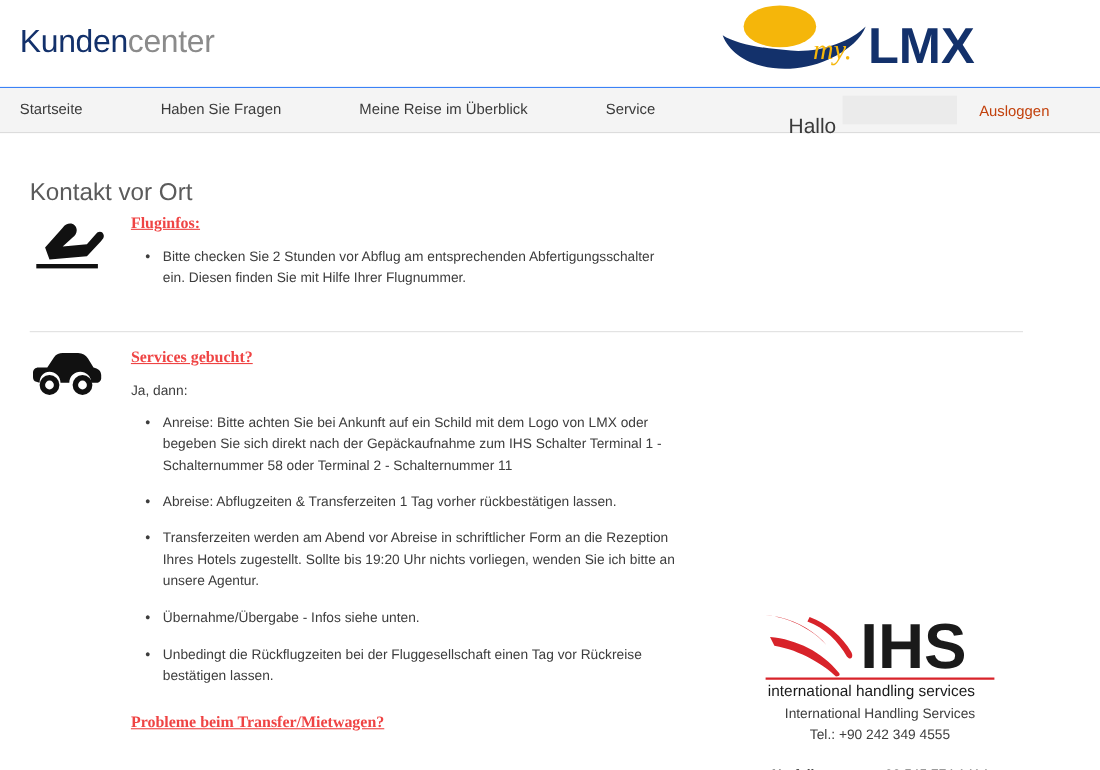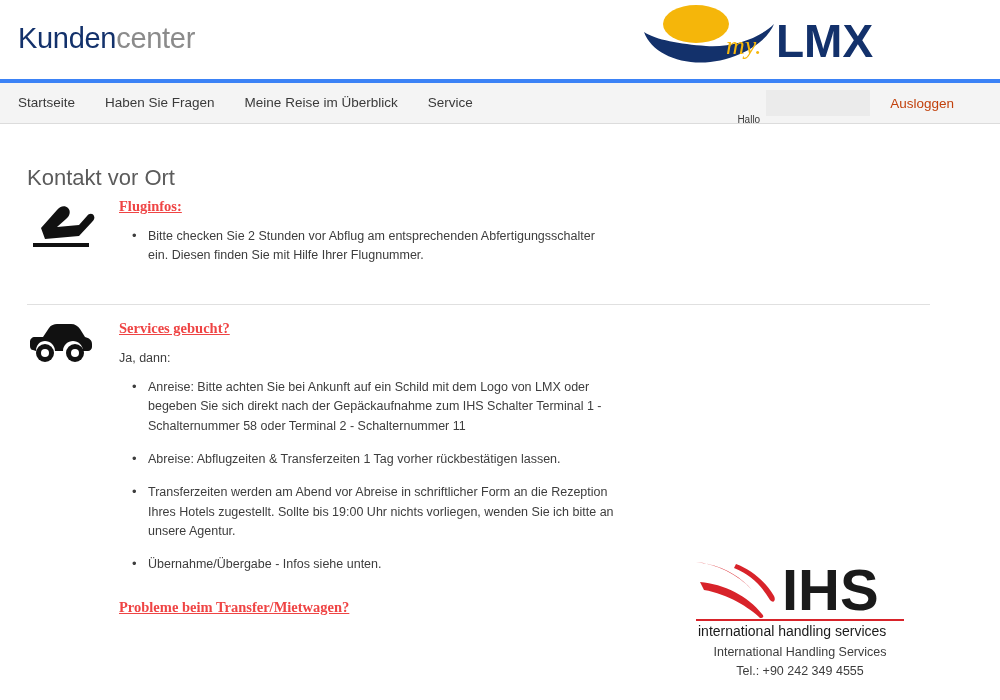--- a/index.html
+++ b/index.html
@@ -12,77 +12,78 @@
     overflow: hidden;
     background: #ffffff;
     font-family: "Liberation Sans", sans-serif;
     color: #333333;
   }
 
   
   .header {
     position: relative;
     height: 79px;
-    border-bottom: 4px solid #3b82f6;
+    border-bottom: 1px solid #3b82f6;
     background: #ffffff;
   }
   .brand {
     position: absolute;
     left: 18px;
     top: 22px;
     font-size: 29px;
     letter-spacing: -0.3px;
   }
   .brand .b1 { color: #13316b; font-weight: normal; }
   .brand .b2 { color: #8b8b8b; font-weight: normal; }
 
   .logo {
     position: absolute;
-    right: 60px;
+    right: 47px;
     top: 2px;
     width: 300px;
     height: 74px;
   }
   .logo svg { display: block; }
 
   
   .navbar {
     position: relative;
     height: 40px;
     background: #f4f4f4;
     border-bottom: 1px solid #dcdcdc;
   }
   .navitems {
     position: absolute;
     left: 18px;
     top: 0;
     height: 40px;
     display: flex;
     align-items: center;
+    gap: 41px;
   }
   .navitem {
     font-size: 13.5px;
     color: #3a3a3a;
     padding: 0 16px 0 0;
     margin-right: 14px;
     line-height: 40px;
     cursor: pointer;
     white-space: nowrap;
   }
 
   .navright {
     position: absolute;
     right: 10px;
     top: 0;
     height: 40px;
     display: flex;
     align-items: center;
   }
   .hallo {
-    font-size: 10px;
+    font-size: 19px;
     color: #3a3a3a;
     margin-right: 6px;
     margin-top: 32px;
   }
   .userbox {
     width: 100px;
     height: 24px;
     background: #ebebeb;
     border: none;
     margin-right: 20px;
@@ -261,25 +262,26 @@
         <circle cx="48" cy="33" r="9" fill="#111111"></circle>
         <circle cx="48" cy="33" r="4" fill="#ffffff"></circle>
       </svg>
     </div>
     <div class="body-cell">
       <h3 class="sub">Services gebucht?</h3>
       <p class="plain">Ja, dann:</p>
       <ul class="bullets">
         <li>Anreise: Bitte achten Sie bei Ankunft auf ein Schild mit dem Logo von LMX oder begeben Sie sich direkt nach der Gepäckaufnahme zum IHS Schalter Terminal 1 - Schalternummer 58 oder Terminal 2 - Schalternummer 11</li>
         <li>Abreise: Abflugzeiten &amp; Transferzeiten 1 Tag vorher rückbestätigen lassen.</li>
-        <li>Transferzeiten werden am Abend vor Abreise in schriftlicher Form an die Rezeption Ihres Hotels zugestellt. Sollte bis 19:00 Uhr nichts vorliegen, wenden Sie ich bitte an unsere Agentur.</li>
+        <li>Transferzeiten werden am Abend vor Abreise in schriftlicher Form an die Rezeption Ihres Hotels zugestellt. Sollte bis 19:20 Uhr nichts vorliegen, wenden Sie ich bitte an unsere Agentur.</li>
       </ul>
 
       <ul class="bullets">
         <li>Übernahme/Übergabe - Infos siehe unten.</li>
+        <li>Unbedingt die Rückflugzeiten bei der Fluggesellschaft einen Tag vor Rückreise bestätigen lassen.</li>
       </ul>
 
       <h3 class="sub spaced">Probleme beim Transfer/Mietwagen?</h3>
 
     </div>
   </div>
 
   <div class="ihs-panel">
     <svg class="ihs-logo" width="220" height="95" viewBox="0 0 220 95" xmlns="http://www.w3.org/2000/svg">
       <path d="M6 14 C26 16 48 26 62 42 C52 30 36 20 18 16 Z" fill="#d8232a"></path>

